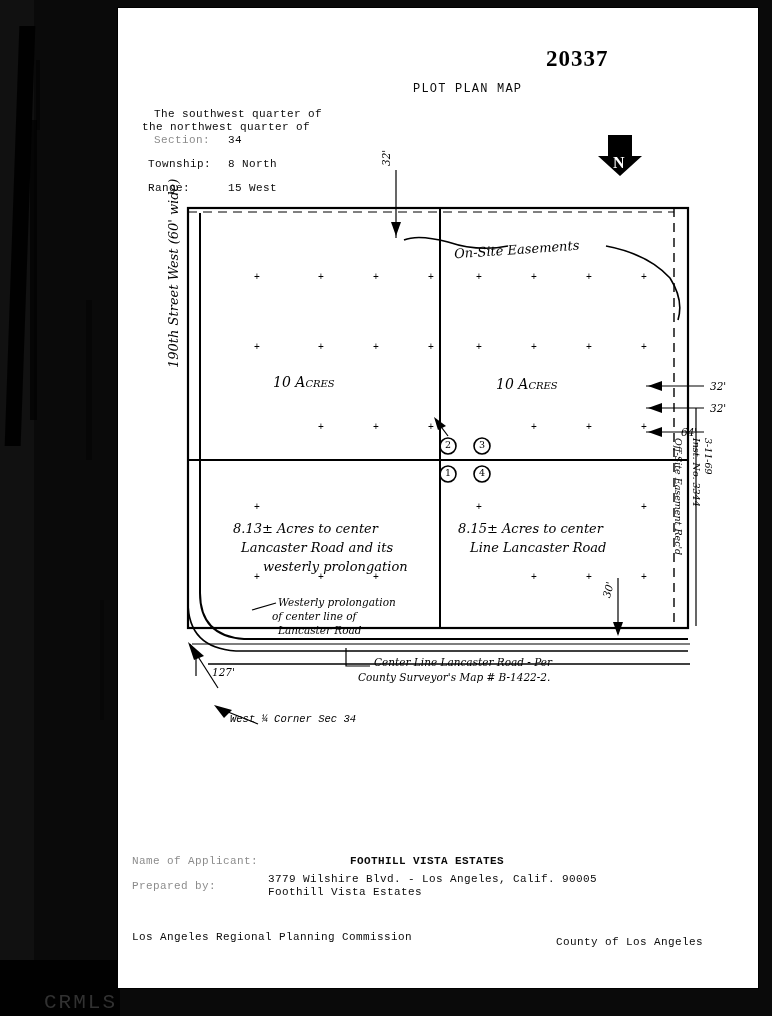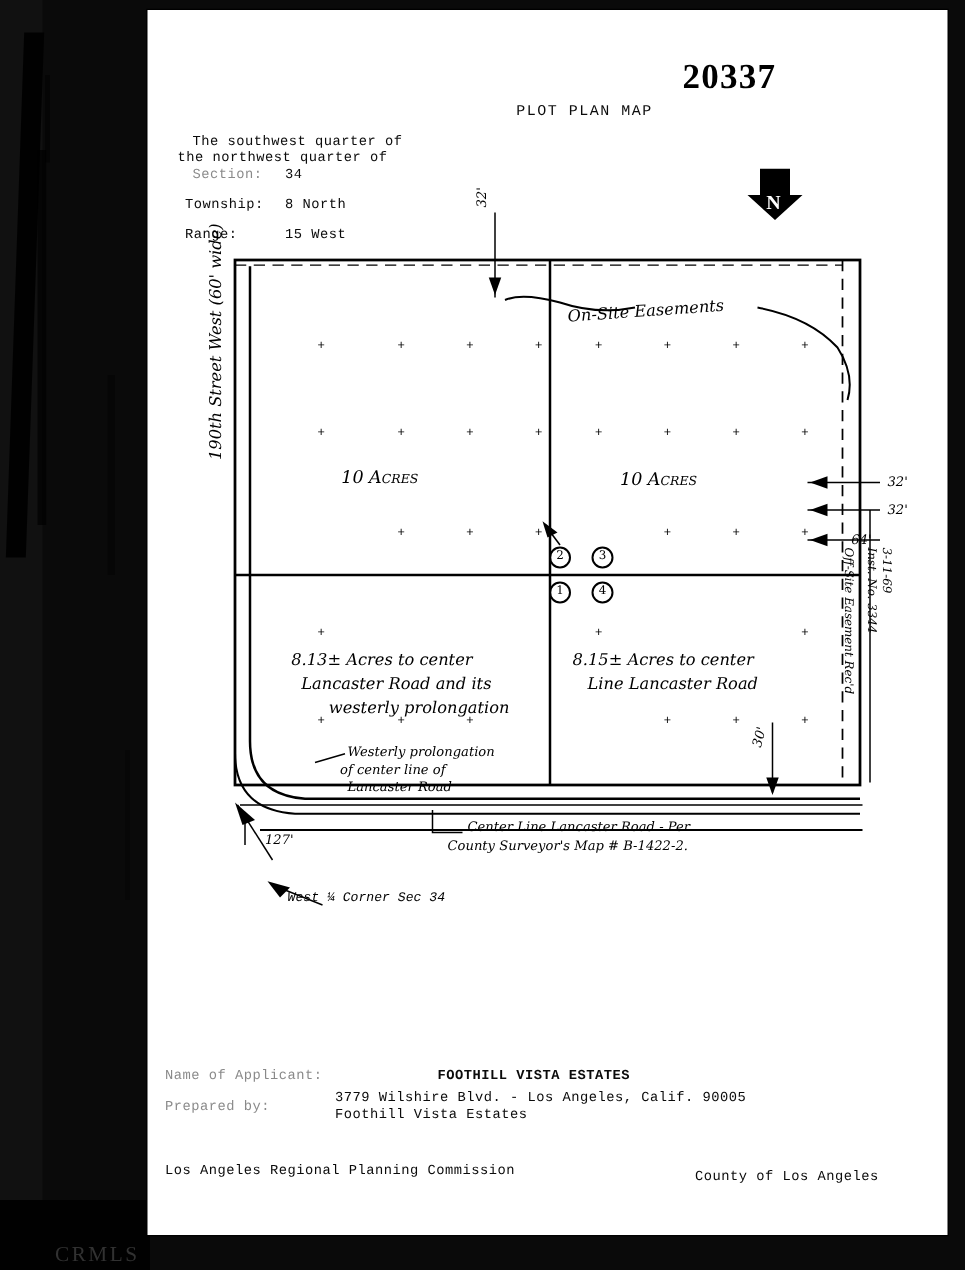--- a/index.html
+++ b/index.html
@@ -56,21 +56,21 @@
     font-size: 11px;
     letter-spacing: 0.4px;
     white-space: pre;
   }
   .tw.bold { font-weight: bold; }
   .faded { color: #2a2a2a; opacity: .55; }
   .title-stamp {
     position: absolute;
     font-family: "Liberation Serif", serif;
     font-weight: bold;
-    font-size: 28px;
+    font-size: 23px;
     letter-spacing: 1px;
     color: #000;
   }
 
   
   .hw {
     position: absolute;
     font-family: "DejaVu Serif", serif;
     font-style: italic;
     color: #000;
@@ -91,22 +91,22 @@
     position: absolute;
     font-size: 10px;
     color: #000;
     font-family: "Liberation Sans", sans-serif;
   }
   .watermark {
     position: absolute;
     left: 44px;
     bottom: 2px;
     color: #3a3a3a;
-    font-family: Liberation Serif, serif;
-    font-size: 17px;
+    font-family: Liberation Mono, monospace;
+    font-size: 21px;
     letter-spacing: 2px;
     opacity: .85;
   }
 </style>
 </head>
 <body>
 
 <div class="scan-bg">
   <div class="smudge sm1"></div>
   <div class="smudge sm2"></div>

